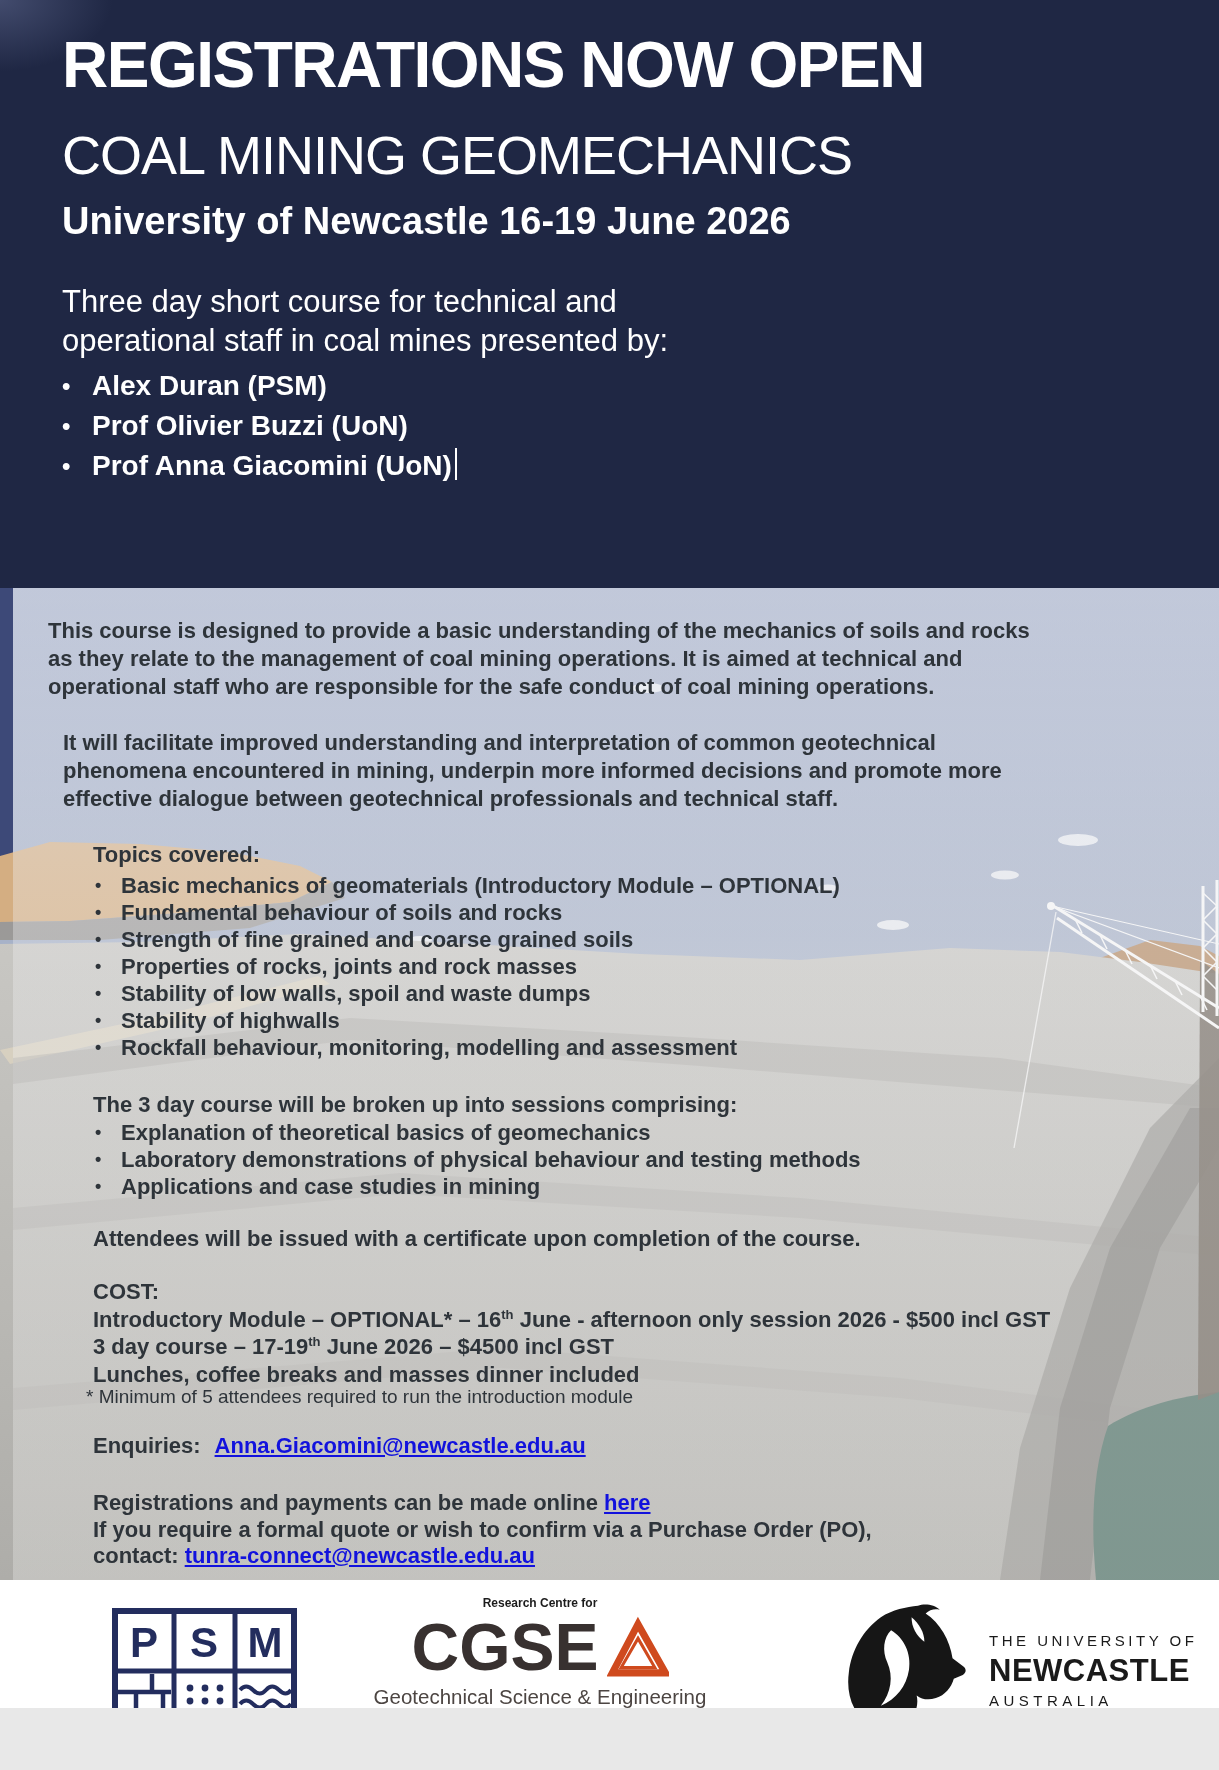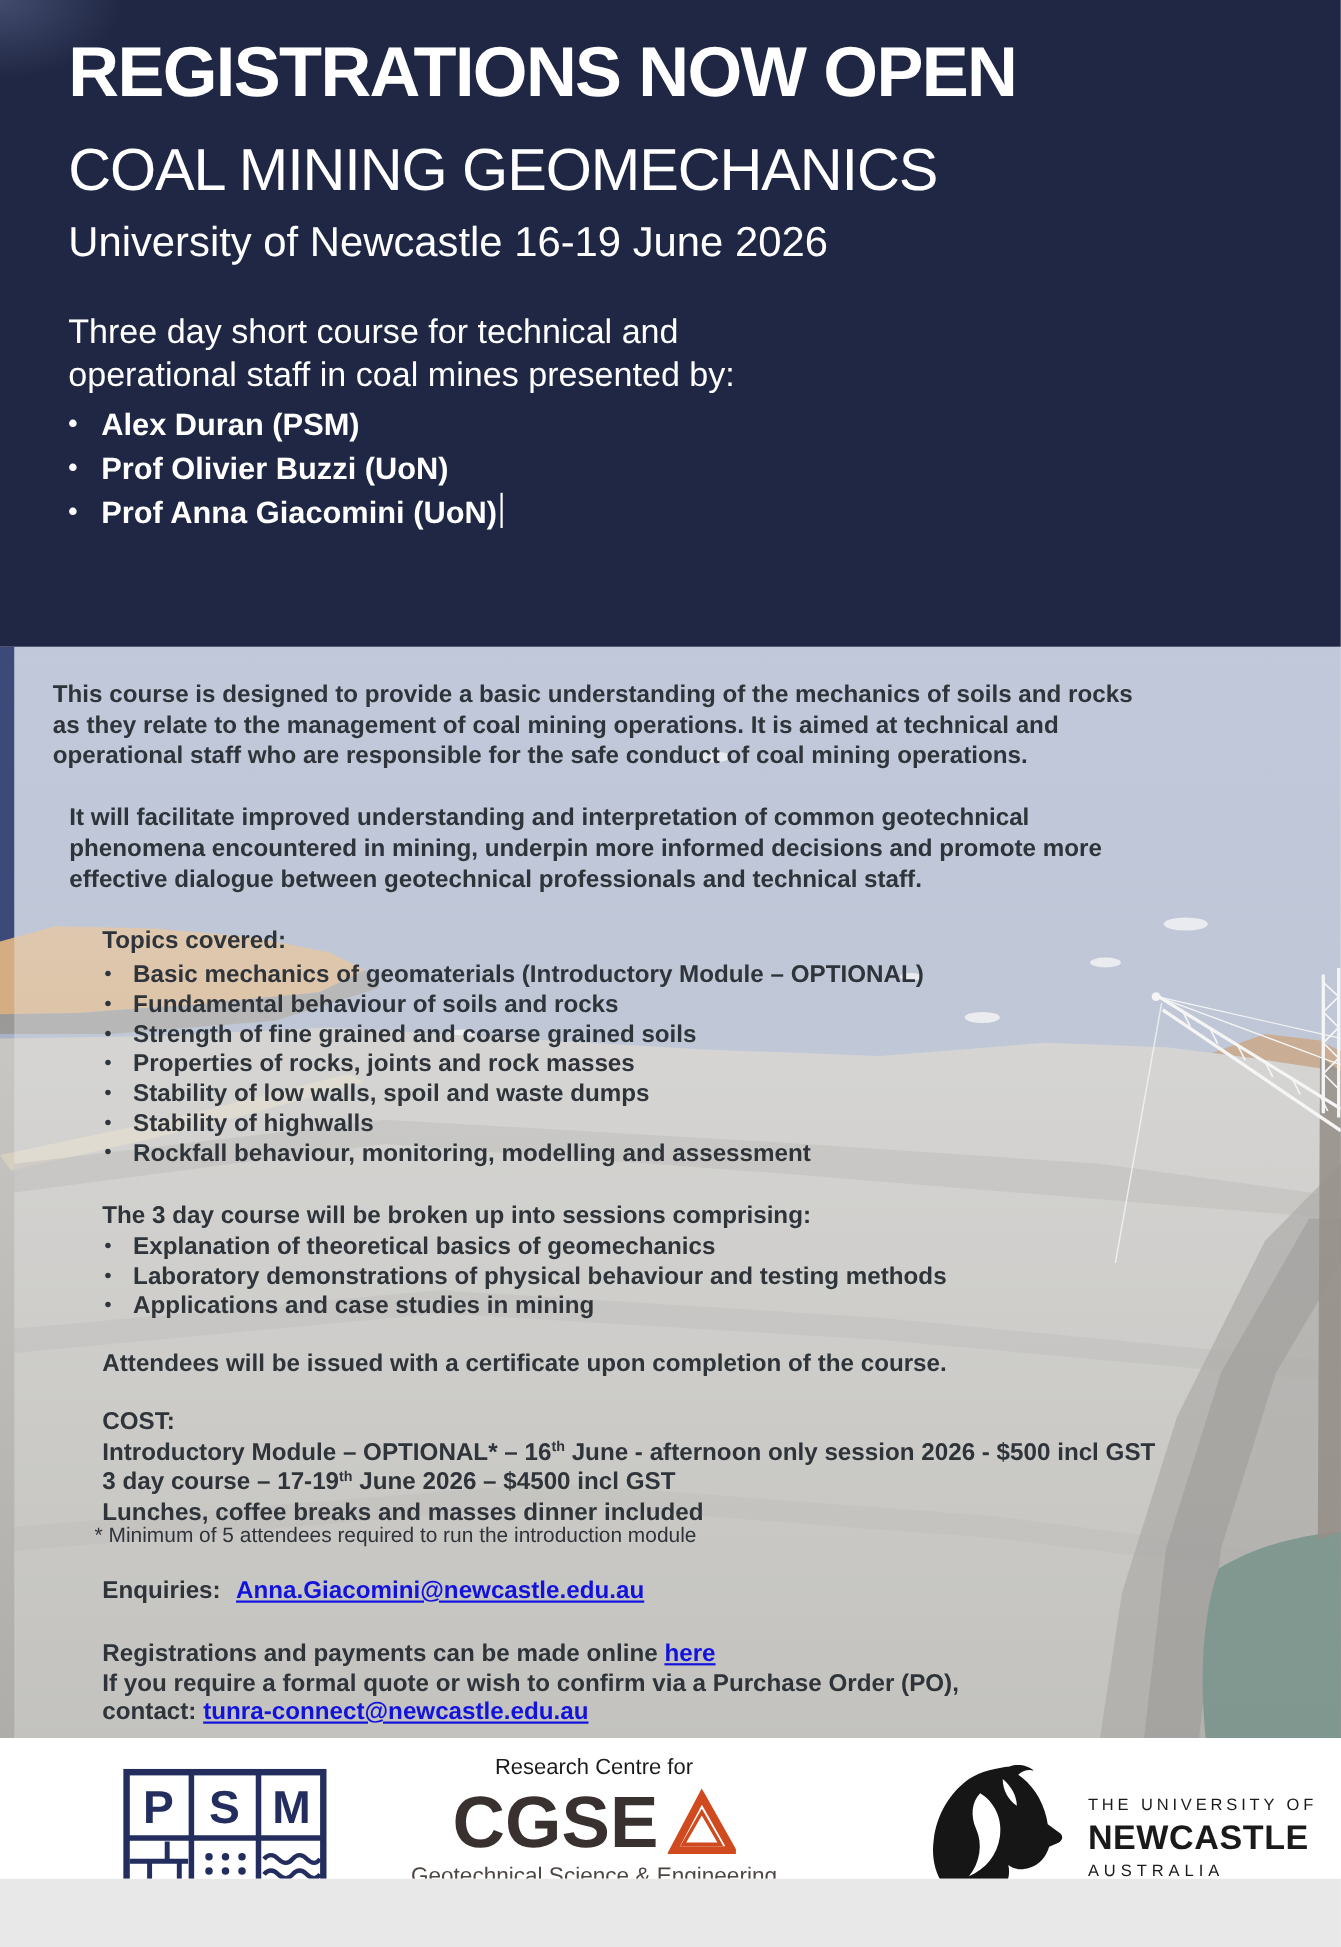--- a/index.html
+++ b/index.html
@@ -7,21 +7,21 @@
         font-family:"Liberation Sans","DejaVu Sans",sans-serif;}
 
   
   .hero{position:absolute;left:0;top:0;width:1219px;height:588px;
         background:radial-gradient(150px 95px at 0 0, rgba(110,120,160,.45), rgba(110,120,160,0) 75%), #1f2744;}
   .hero-title{position:absolute;left:62px;top:28px;margin:0;color:#fff;
         font-size:64px;font-weight:700;letter-spacing:-1.5px;white-space:nowrap;}
   .hero-sub{position:absolute;left:62px;top:124px;margin:0;color:#fff;
         font-size:54px;font-weight:400;letter-spacing:-1px;white-space:nowrap;}
   .hero-date{position:absolute;left:62px;top:200px;margin:0;color:#fff;
-        font-size:38px;font-weight:400;white-space:nowrap;}
+        font-size:38px;font-weight:700;white-space:nowrap;}
   .hero-intro{position:absolute;left:62px;top:282px;margin:0;color:#fff;
         font-size:31px;font-weight:400;line-height:39px;width:700px;}
   .presenters{position:absolute;left:62px;top:366px;margin:0;padding:0;list-style:none;
         color:#fff;font-size:28px;font-weight:700;line-height:40px;}
   .presenters li{position:relative;padding-left:30px;}
   .presenters li::before{content:"•";position:absolute;left:0;font-size:24px;}
   .caret{display:inline-block;width:2px;height:32px;background:#fff;margin-left:3px;vertical-align:-5px;}
 
   
   .photo{position:absolute;left:0;top:588px;width:1219px;height:992px;padding-left:16px;}
@@ -45,21 +45,21 @@
   .note{left:86px;top:798px;font-size:19px;font-weight:400;}
   .enq{left:93px;top:845px;}
   .enq a{margin-left:14px;}
   .regblock{left:93px;top:902px;line-height:26.5px;}
   a.lnk{color:#1212dd;text-decoration:underline;font-weight:700;cursor:pointer;margin-top:20px;}
 
   
   .footer{position:absolute;left:0;top:1580px;width:1219px;height:190px;background:#fff;}
   .psm{position:absolute;left:112px;top:28px;}
   .cgse{position:absolute;left:368px;top:16px;width:344px;text-align:center;color:#1c1c1c;}
-  .cgse-rcf{font-size:20px;font-weight:400;}
+  .cgse-rcf{font-size:12px;font-weight:700;}
   .cgse-row{display:flex;align-items:center;justify-content:center;margin-top:2px;}
   .cgse-big{font-size:66px;font-weight:700;color:#383130;letter-spacing:0px;line-height:66px;}
   .cgse-tri{margin-left:8px;margin-top:4px;}
   .cgse-geo{font-size:20.5px;font-weight:400;color:#4c4542;margin-top:3px;white-space:nowrap;}
   .cgse-uni{font-size:17.5px;font-weight:700;color:#111;margin-top:4px;}
   .uon{position:absolute;left:845px;top:22px;display:flex;}
   .uon-text{padding-top:30px;margin-left:16px;color:#1a1a1a;white-space:nowrap;}
   .uon-t1{font-size:15px;letter-spacing:3.5px;}
   .uon-t2{font-size:31px;font-weight:700;letter-spacing:.5px;margin:4px 0 3px;}
   .uon-t3{font-size:15px;letter-spacing:4.5px;}

